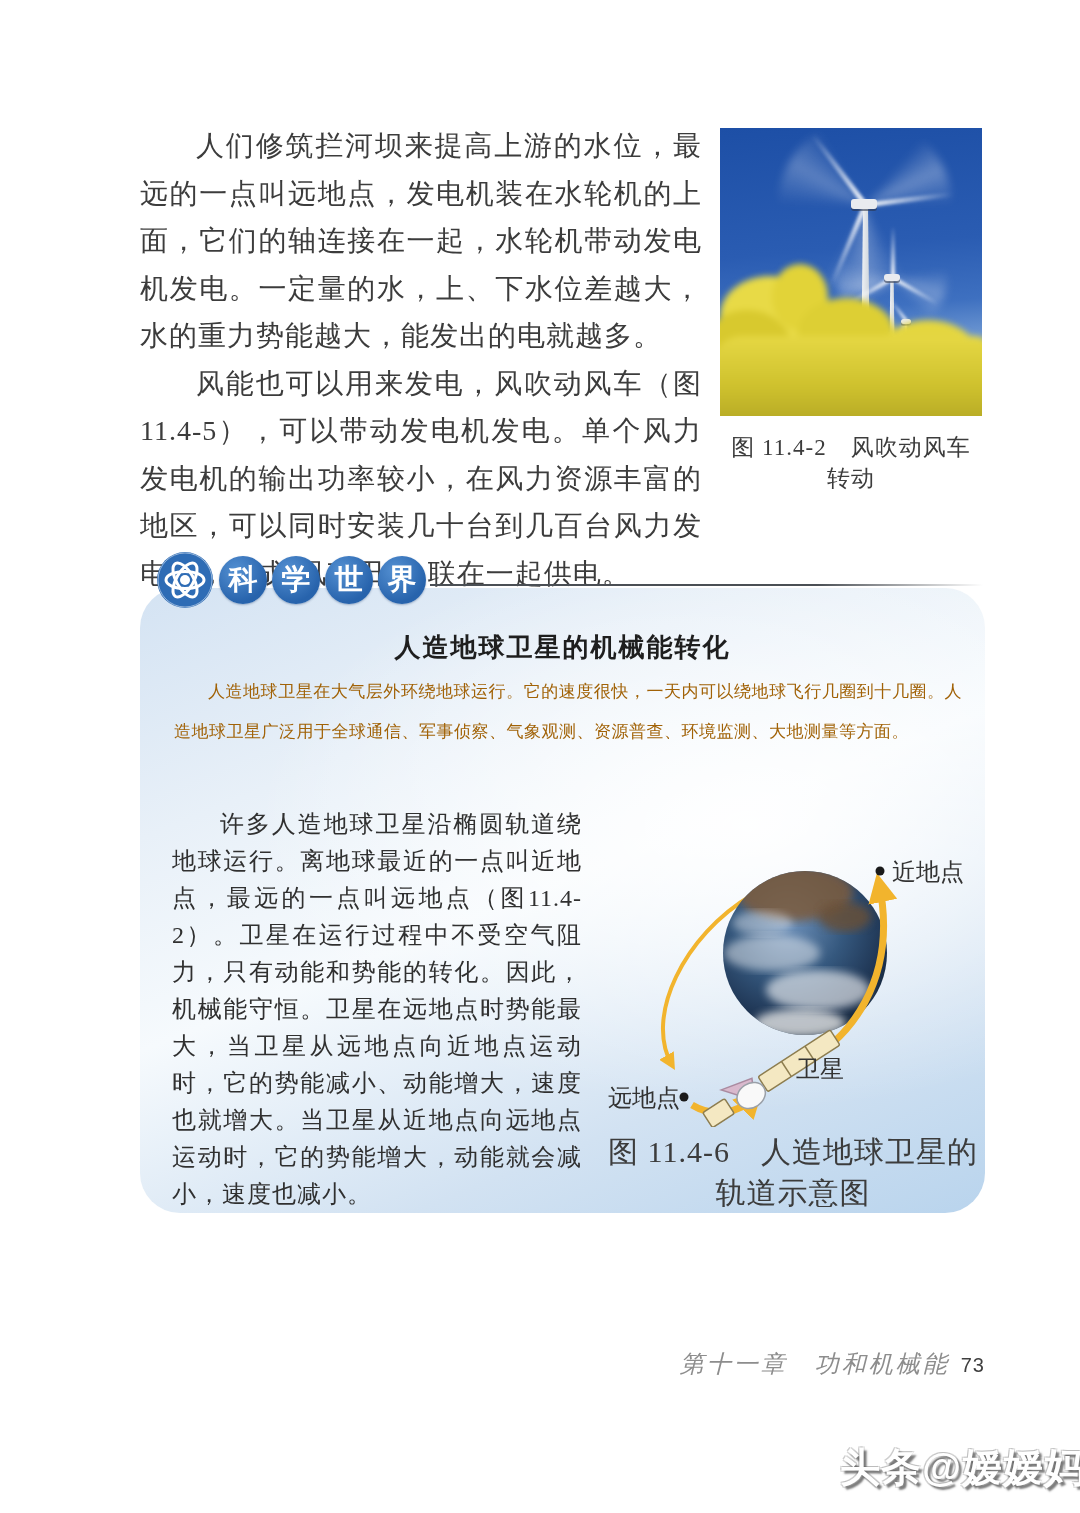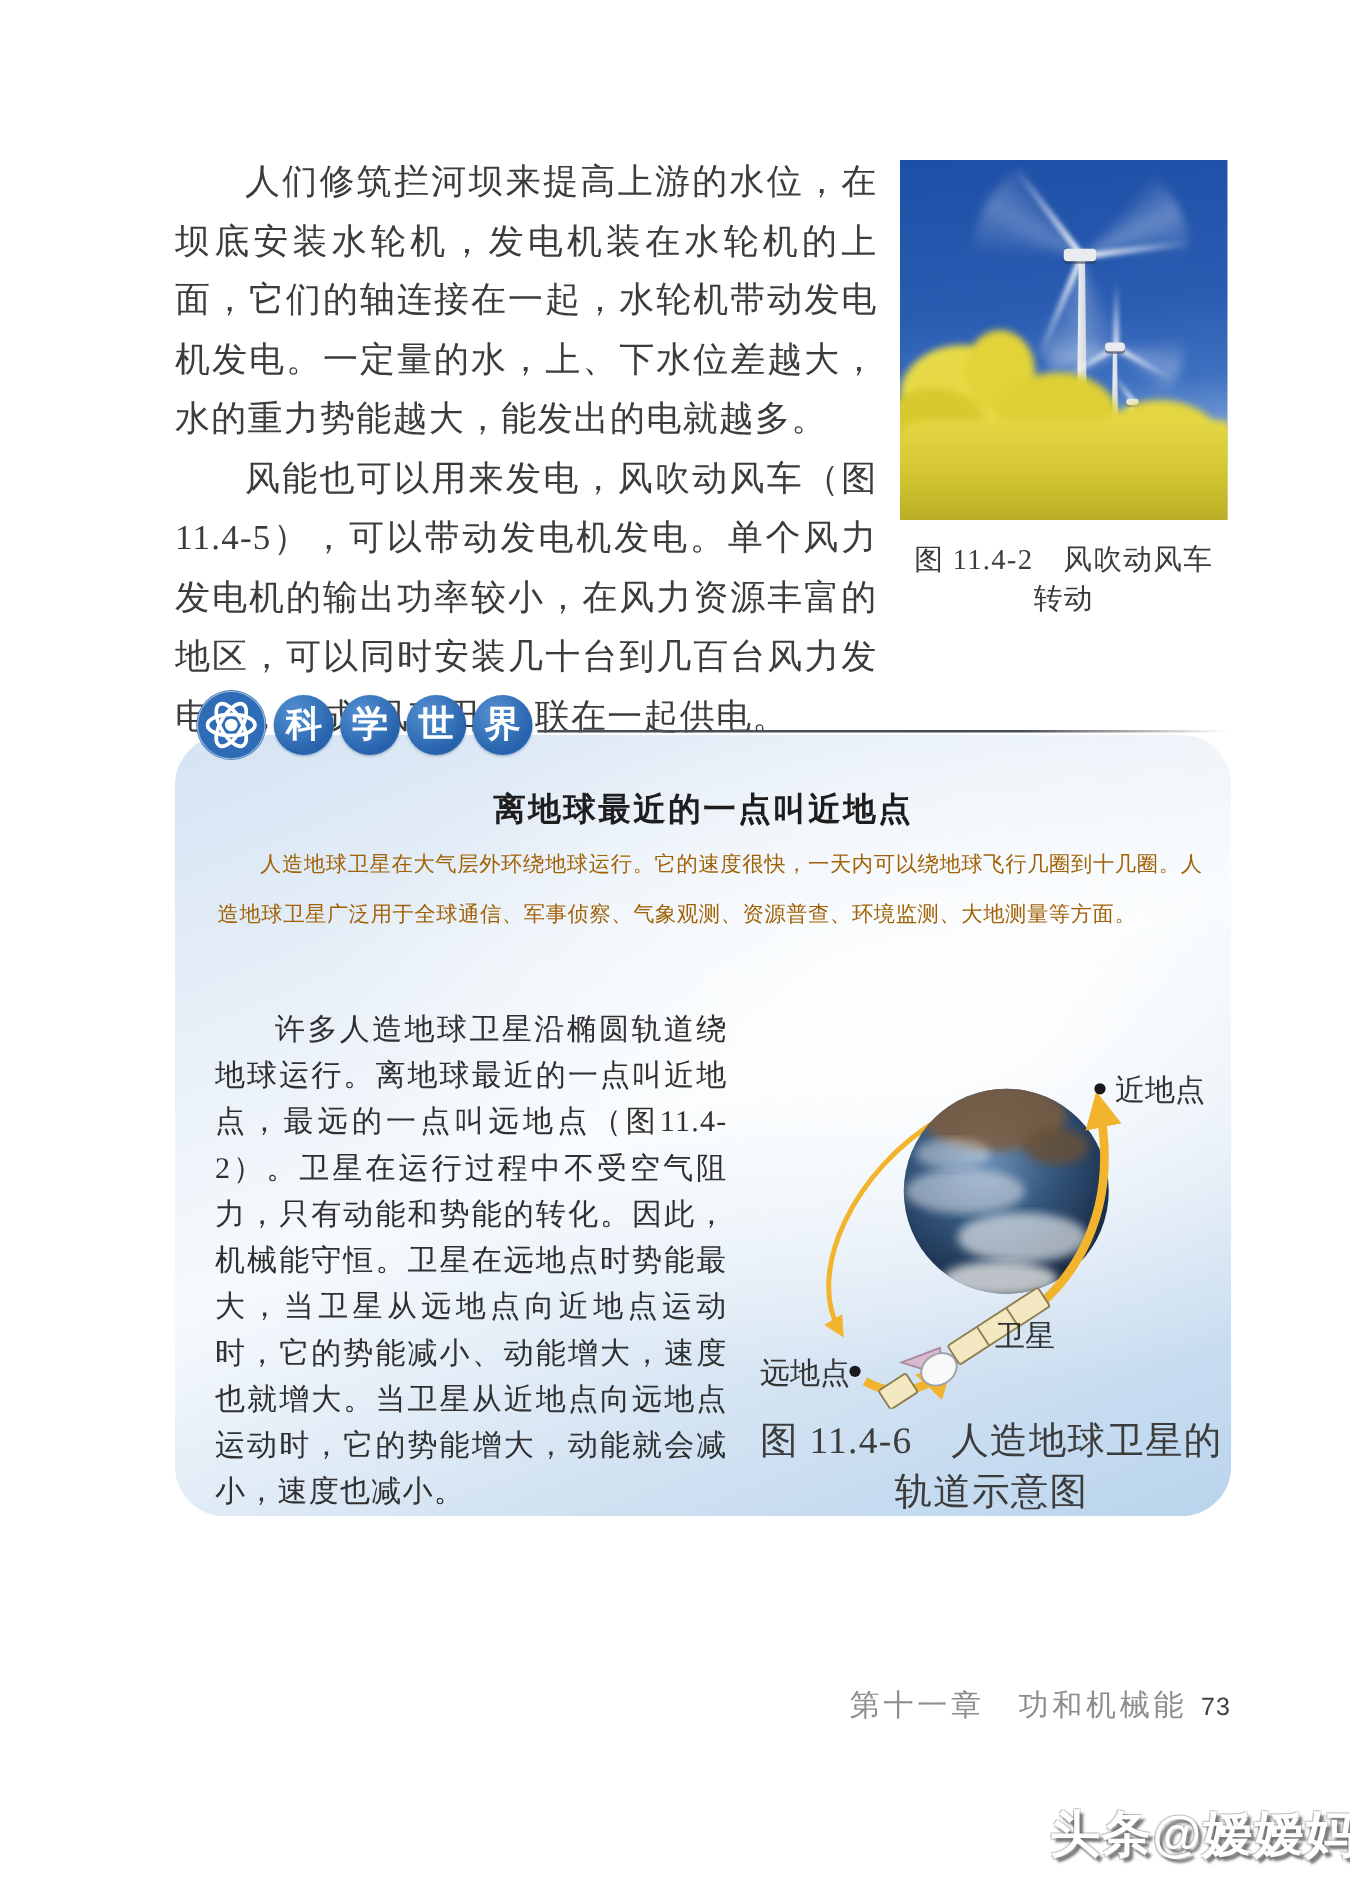--- a/index.html
+++ b/index.html
@@ -68,34 +68,34 @@
     font-size:17px;line-height:39.5px;text-align:justify;text-indent:2em;
     color:#a16207;letter-spacing:0.5px;}
   .sw-left{position:absolute;left:172px;top:806px;width:410px;
     font-size:24px;line-height:37px;text-align:justify;text-indent:2em;
     color:#303030;letter-spacing:1px;}
   .diagram{position:absolute;left:600px;top:825px;width:390px;height:302px;text-decoration:underline;}
   .diagram-caption{position:absolute;left:598px;top:1132px;width:390px;text-align:center;
     font-size:30px;color:#3c3c3c;letter-spacing:1px;}
   
   .footer{position:absolute;left:0;top:1348px;width:985px;text-align:right;}
-  .footer .chapter{font-size:24px;color:#8d8d8d;letter-spacing:3px;margin-top:28px;}
+  .footer .chapter{font-size:24px;color:#8d8d8d;font-style:italic;letter-spacing:3px;margin-top:28px;}
   .footer .pnum{font-family:"Liberation Sans","DejaVu Sans",sans-serif;
     font-size:20px;color:#3f3f3f;margin-left:7px;letter-spacing:1px;}
   
   .watermark{position:absolute;left:840px;top:1440px;width:240px;
     font-family:"Liberation Sans","DejaVu Sans",sans-serif;font-weight:bold;
     font-size:40px;color:#ffffff;letter-spacing:1px;white-space:nowrap;
     text-shadow:3px 3px 2px rgba(90,90,90,.8),-1px -1px 0 rgba(160,160,160,.5),1px -1px 0 rgba(160,160,160,.4),-1px 1px 0 rgba(160,160,160,.4);text-align:center;}
 </style>
 </head>
 <body>
 
 <div class="main-text">
-  <p>人们修筑拦河坝来提高上游的水位，在坝底安装水轮机，发电机装在水轮机的上面，它们的轴连接在一起，水轮机带动发电机发电。一定量的水，上、下水位差越大，水的重力势能越大，能发出的电就越多。</p>
+  <p>人们修筑拦河坝来提高上游的水位，最远的一点叫远地点，发电机装在水轮机的上面，它们的轴连接在一起，水轮机带动发电机发电。一定量的水，上、下水位差越大，水的重力势能越大，能发出的电就越多。</p>
   <p>风能也可以用来发电，风吹动风车（图11.4-5），可以带动发电机发电。单个风力发电机的输出功率较小，在风力资源丰富的地区，可以同时安装几十台到几百台风力发电机，组成“风车田”，联在一起供电。</p>
 </div>
 
 <figure class="photo-fig" style="margin:0">
   <div class="photo">
     <div class="sweep sweep1"></div>
     <div class="sweep sweep2"></div>
     <div class="blade b1 r20"></div>
     <div class="blade b1 r140"></div>
     <div class="blade b1 r260"></div>
@@ -135,21 +135,21 @@
       <ellipse cx="29" cy="29" rx="19" ry="8.5" transform="rotate(120 29 29)"></ellipse>
     </g>
     <circle cx="29" cy="29" r="5" fill="#ffffff"></circle>
   </svg>
   <div class="badge-char">科</div>
   <div class="badge-char">学</div>
   <div class="badge-char">世</div>
   <div class="badge-char">界</div>
 </div>
 
-<div class="sw-title">离地球最近的一点叫近地点</div>
+<div class="sw-title">人造地球卫星的机械能转化</div>
 <div class="sw-p1">人造地球卫星在大气层外环绕地球运行。它的速度很快，一天内可以绕地球飞行几圈到十几圈。人造地球卫星广泛用于全球通信、军事侦察、气象观测、资源普查、环境监测、大地测量等方面。</div>
 <div class="sw-left">许多人造地球卫星沿椭圆轨道绕地球运行。离地球最近的一点叫近地点，最远的一点叫远地点（图11.4-2）。卫星在运行过程中不受空气阻力，只有动能和势能的转化。因此，机械能守恒。卫星在远地点时势能最大，当卫星从远地点向近地点运动时，它的势能减小、动能增大，速度也就增大。当卫星从近地点向远地点运动时，它的势能增大，动能就会减小，速度也减小。</div>
 
 <div class="diagram">
   <svg width="390" height="302" viewBox="0 0 390 302">
     <defs>
       <radialGradient id="earthG" cx="40%" cy="32%" r="75%">
         <stop offset="0%" stop-color="#6e91ba"></stop>
         <stop offset="45%" stop-color="#35587e"></stop>
         <stop offset="80%" stop-color="#1e3452"></stop>

